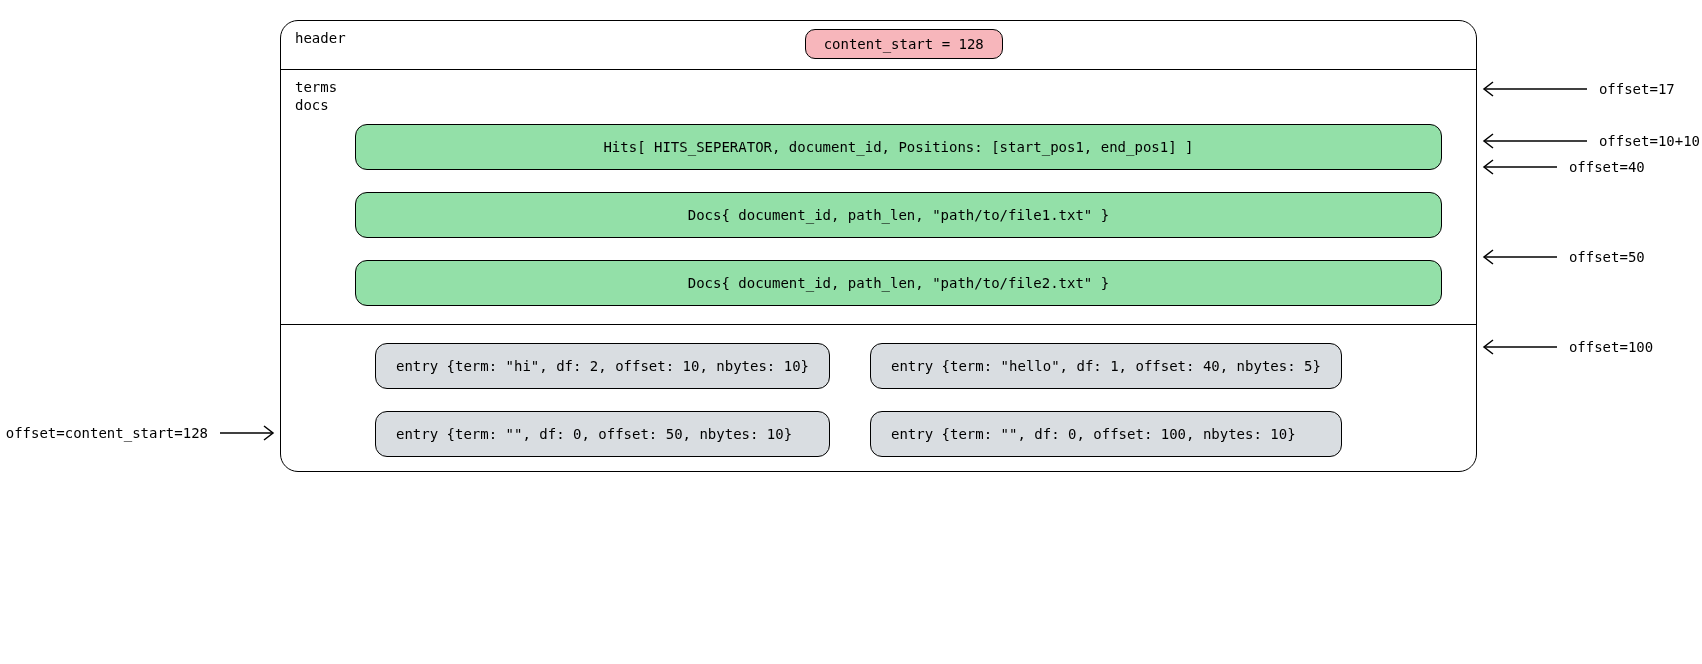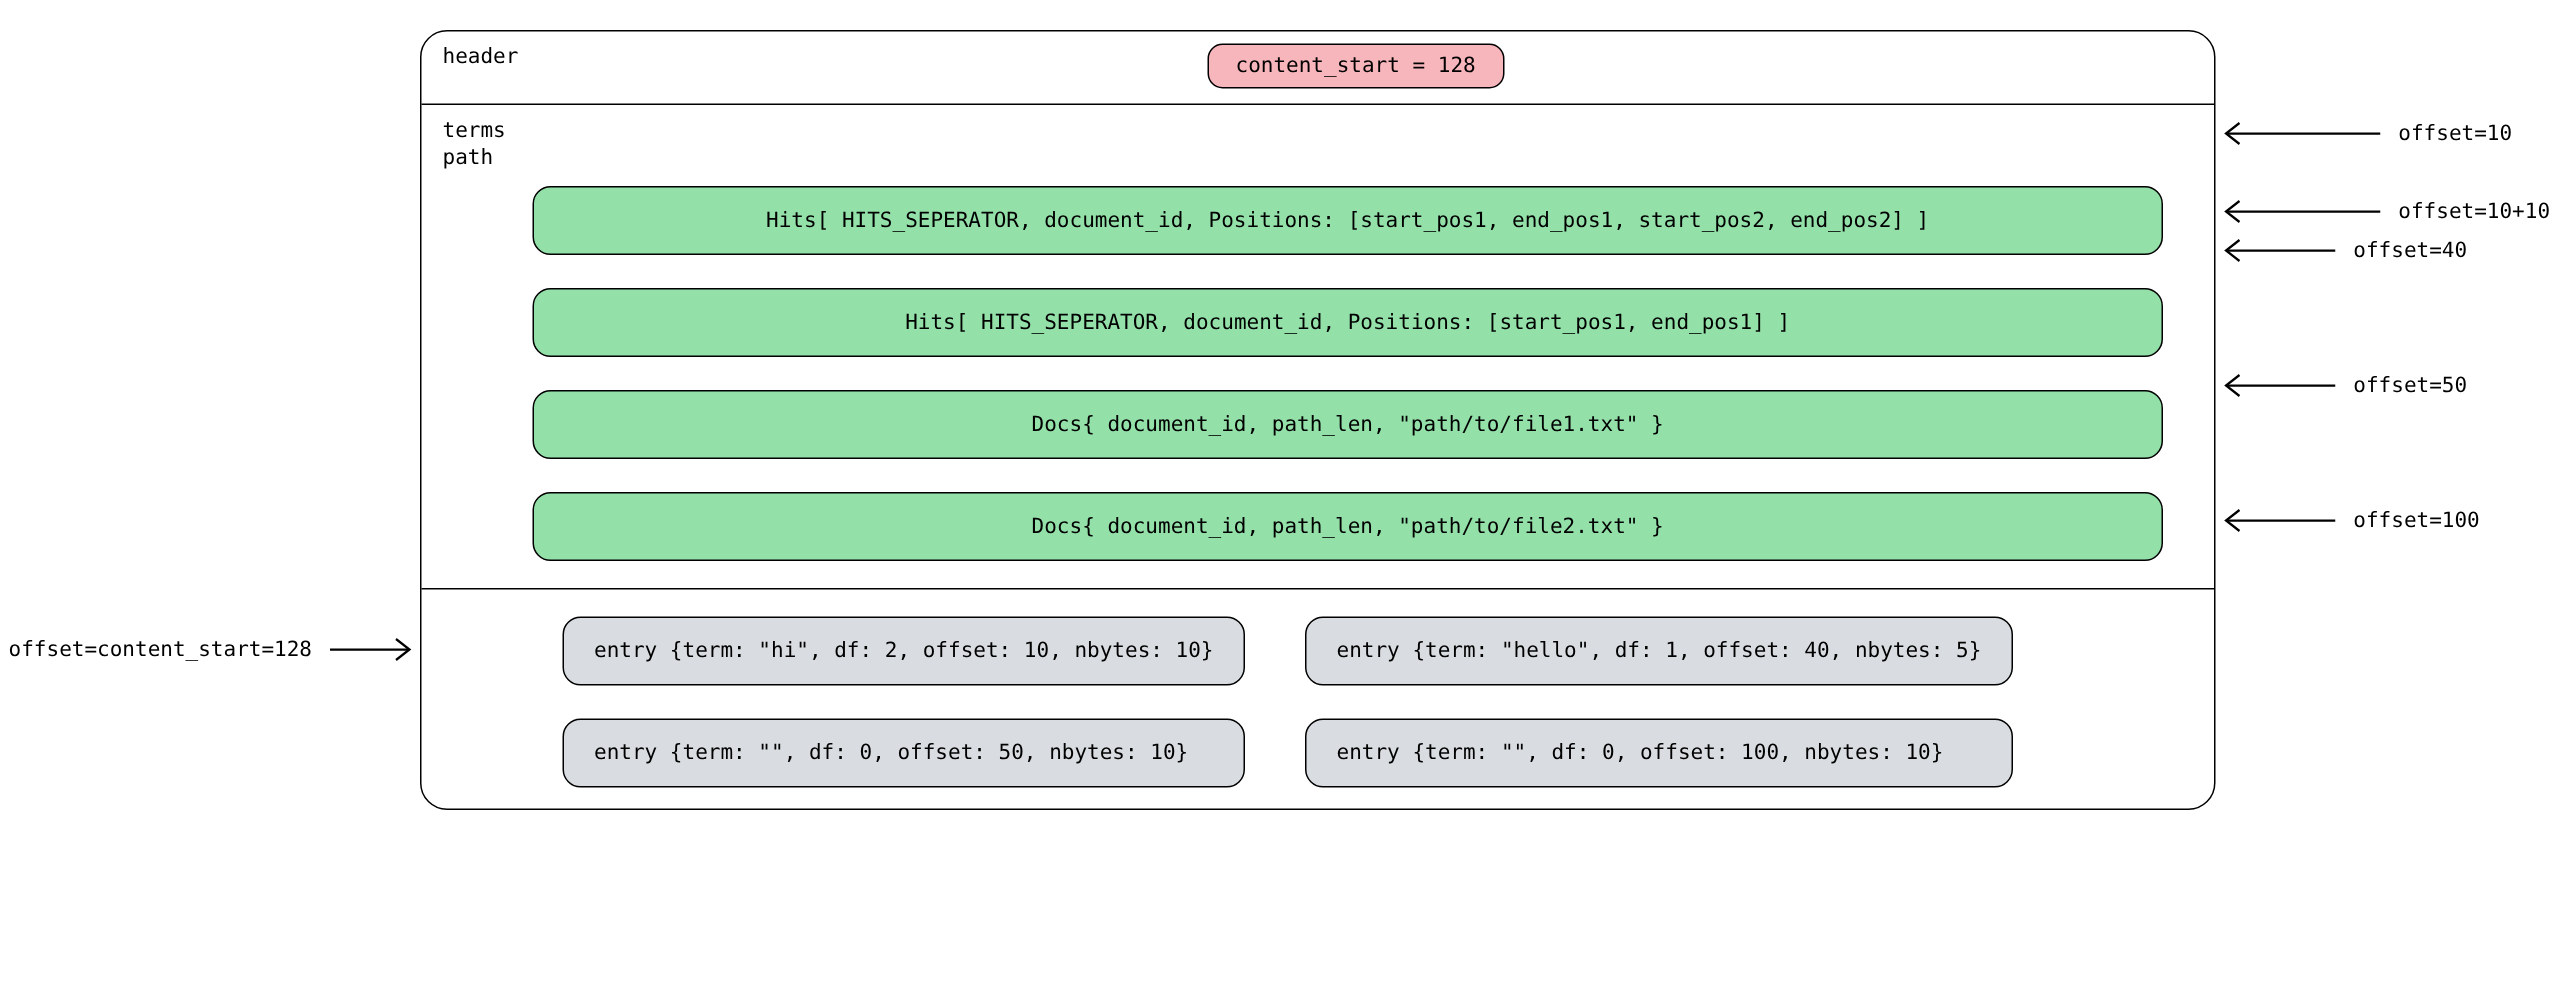--- a/index.html
+++ b/index.html
@@ -136,23 +136,22 @@
   <div class="main-box">
 
     <div class="section header-section">
       <div class="section-label">header</div>
       <div class="pink-pill">content_start = 128</div>
     </div>
 
     <div class="section terms-docs">
       <div class="section-label">
         <span>terms</span><br>
-        <span>path</span>
+        <span>docs</span>
       </div>
-      <div class="green-block">Hits[ HITS_SEPERATOR, document_id, Positions: [start_pos1, end_pos1, start_pos2, end_pos2]  ]</div>
       <div class="green-block">Hits[ HITS_SEPERATOR, document_id, Positions: [start_pos1, end_pos1]  ]</div>
       <div class="green-block">Docs{ document_id, path_len, "path/to/file1.txt" }</div>
       <div class="green-block">Docs{ document_id, path_len, "path/to/file2.txt" }</div>
     </div>
 
     <div class="section">
       <div class="entries-grid">
         <div class="entry-block">entry {term: "hi", df: 2, offset: 10, nbytes: 10}</div>
         <div class="entry-block">entry {term: "hello", df: 1, offset: 40, nbytes: 5}</div>
         <div class="entry-block">entry {term: "", df: 0, offset: 50, nbytes: 10}</div>
@@ -162,21 +161,21 @@
 
   </div>
 
   <div class="right-gutter">
 
     <div class="arrow-right" style="top:60px;">
       <svg width="110" height="18" viewBox="0 0 110 18">
         <line x1="8" y1="9" x2="110" y2="9" stroke="#000" stroke-width="1.5"></line>
         <polyline points="16,2 7,9 16,16" fill="none" stroke="#000" stroke-width="1.5"></polyline>
       </svg>
-      <span class="lbl">offset=10</span>
+      <span class="lbl">offset=17</span>
     </div>
 
     <div class="arrow-right" style="top:112px;align-items:center;">
       <svg width="110" height="18" viewBox="0 0 110 18">
         <line x1="8" y1="9" x2="110" y2="9" stroke="#000" stroke-width="1.5"></line>
         <polyline points="16,2 7,9 16,16" fill="none" stroke="#000" stroke-width="1.5"></polyline>
       </svg>
       <span class="lbl">offset=10+10</span>
     </div>
 

